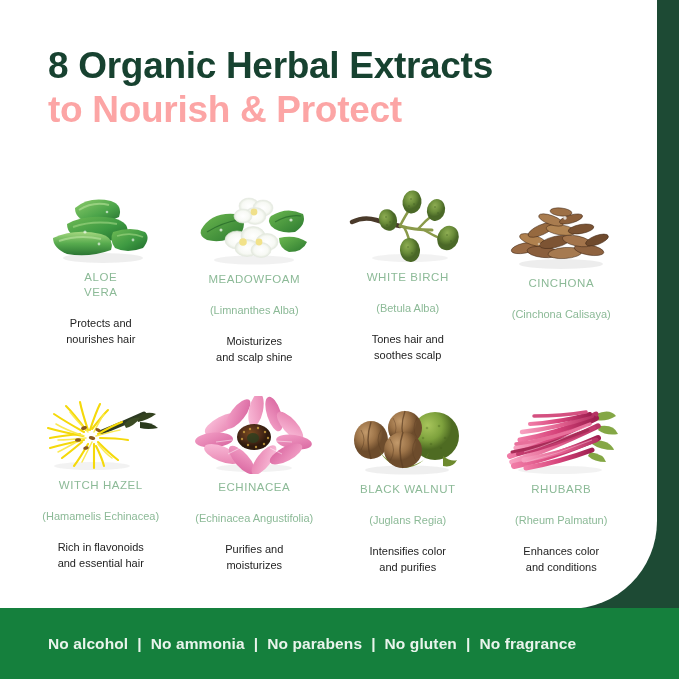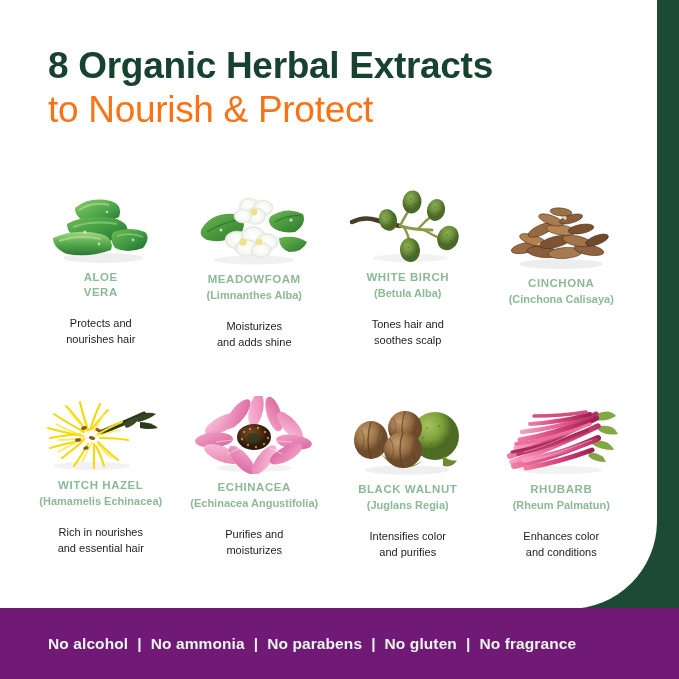--- a/index.html
+++ b/index.html
@@ -22,57 +22,57 @@
     background: #ffffff;
     border-bottom-right-radius: 88px;
   }
   
   #header { position: absolute; left: 48px; top: 44px; width: 580px; }
   .title-line1 {
     font-size: 37px; font-weight: bold; letter-spacing: -0.3px;
     color: #174230; line-height: 1.18; white-space: nowrap;
   }
   .title-line2 {
-    font-size: 37px; font-weight: normal; letter-spacing: -0.3px;
-    color: #f97316; line-height: 1.18; white-space: nowrap;
+    font-size: 37px; font-weight: bold; letter-spacing: -0.3px;
+    color: #fca5a5; line-height: 1.18; white-space: nowrap;
   }
   
   #grid {
     position: absolute; left: 24px; top: 186px;
     width: 614px;
     display: grid;
     grid-template-columns: repeat(4, 1fr);
     grid-template-rows: 158px 158px;
     row-gap: 52px;
   }
   .cell { display: flex; flex-direction: column; align-items: center; }
   .art-wrap {
     height: 84px; width: 140px;
     display: flex; align-items: flex-end; justify-content: center;
     margin-bottom: 6px;
   }
   .art { display: block; }
   .name {
-    color: #8cba97; font-size: 11.5px; font-weight: bold;
+    color: #8cba97; font-size: 11.5px; font-weight: normal;
     letter-spacing: 0.55px; text-align: center; line-height: 1.32;
     text-transform: uppercase;
   }
   .latin {
-    color: #8cba97; font-size: 11px; font-weight: bold;
-    text-align: center; line-height: 1.34; margin-top: 1px;
+    color: #8cba97; font-size: 11px; font-weight: normal;
+    text-align: center; line-height: 1.34; margin-top: 16px;
   }
   .desc {
     color: #232323; font-size: 11px; text-align: center;
     line-height: 1.45; margin-top: 16px;
   }
   
   #banner {
     position: absolute; left: 0; bottom: 0;
     width: 679px; height: 71px;
-    background: #701a75;
+    background: #15803d;
     display: flex; align-items: center;
   }
   #claims {
     margin-left: 48px;
     color: #e9f4ec;
     font-size: 15.5px; font-weight: bold;
     letter-spacing: 0.1px;
     display: flex; align-items: center; white-space: nowrap;
   }
   .claim { }
@@ -174,21 +174,21 @@
             <circle cx="64" cy="56" r="3.4" fill="#f2e289"></circle>
           </g>
           <circle cx="96" cy="34" r="1.6" fill="#ffffff" opacity="0.7"></circle>
           <circle cx="26" cy="44" r="1.5" fill="#ffffff" opacity="0.7"></circle>
         </svg>
       </div>
       <div class="name">MEADOWFOAM</div>
       <div class="latin">(Limnanthes Alba)</div>
       <div class="desc">
         <span>Moisturizes</span><br>
-        <span>and adds shine</span>
+        <span>and scalp shine</span>
       </div>
     </div>
 
     <div class="cell">
       <div class="art-wrap">
         <svg class="art" width="120" height="78" viewBox="0 0 120 78" aria-hidden="true">
           <defs>
             <radialGradient id="ck1" cx="38%" cy="32%">
               <stop offset="0%" stop-color="#8fae53"></stop>
                 <stop offset="60%" stop-color="#6a8c39"></stop>
@@ -299,21 +299,21 @@
             <ellipse cx="52" cy="42" rx="3.2" ry="1.9" transform="rotate(12 52 42)"></ellipse>
             <ellipse cx="38" cy="44" rx="3" ry="1.8" transform="rotate(-8 38 44)"></ellipse>
             <ellipse cx="58" cy="34" rx="2.8" ry="1.7" transform="rotate(26 58 34)"></ellipse>
             <ellipse cx="46" cy="52" rx="2.8" ry="1.7" transform="rotate(-14 46 52)"></ellipse>
           </g>
         </svg>
       </div>
       <div class="name">WITCH HAZEL</div>
       <div class="latin">(Hamamelis Echinacea)</div>
       <div class="desc">
-        <span>Rich in nourishes</span><br>
+        <span>Rich in flavonoids</span><br>
         <span>and essential hair</span>
       </div>
     </div>
 
     <div class="cell">
       <div class="art-wrap">
         <svg class="art" width="120" height="78" viewBox="0 0 120 78" aria-hidden="true">
           <defs>
             <linearGradient id="pk1" x1="0" y1="0" x2="1" y2="1">
               <stop offset="0%" stop-color="#f4a3c8"></stop>

